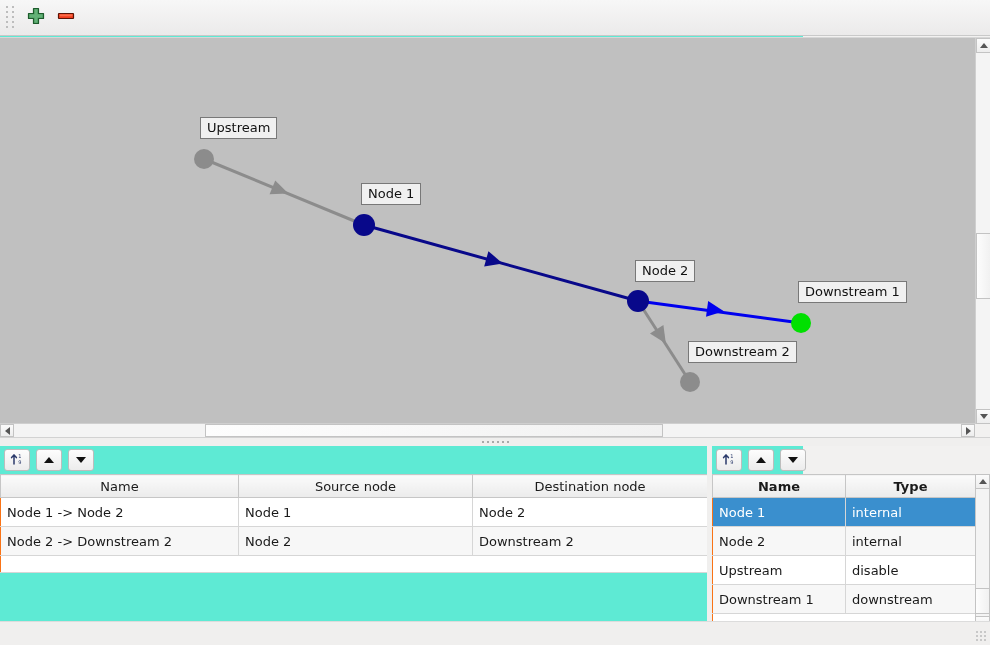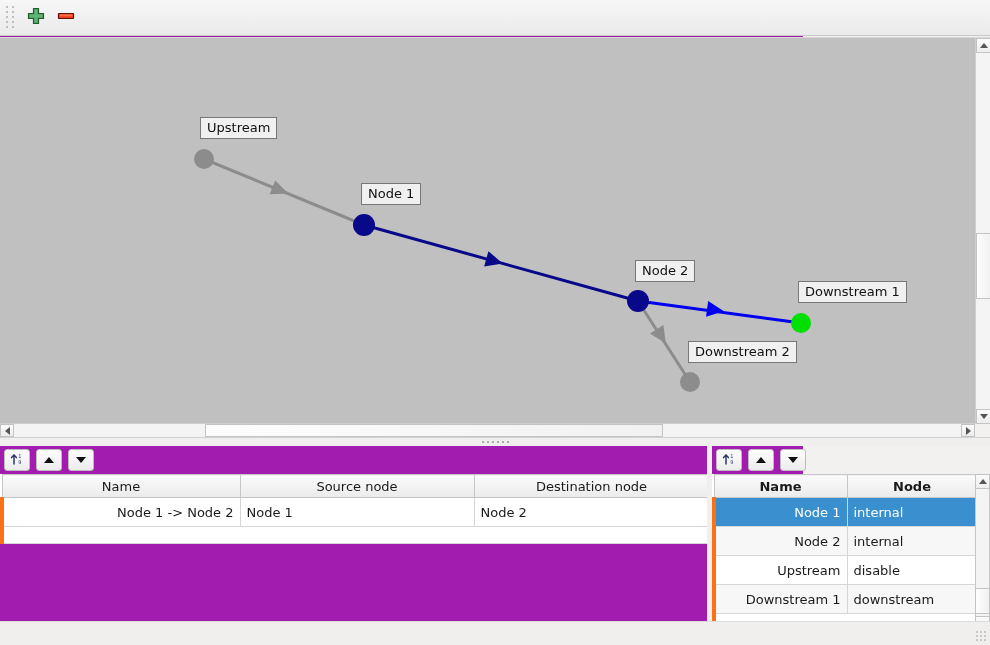--- a/index.html
+++ b/index.html
@@ -8,21 +8,21 @@
     width: 990px; height: 645px;
     background: #f2f1f0;
     font-family: "DejaVu Sans", "Liberation Sans", sans-serif;
     font-size: 12px;
     color: #1a1a1a;
     overflow: hidden;
   }
   #app {
     position: relative;
     width: 803px; height: 645px;
-    background: #a21caf;
+    background: #5eead4;
   }
 
   
   .toolbar {
     position: absolute; left: 0; top: 0;
     width: 990px; height: 36px;
     background: linear-gradient(#f7f7f7, #ebeaea);
     border-bottom: 1px solid #c9c9c9;
     display: flex; align-items: center;
   }
@@ -161,21 +161,21 @@
     border: 1px solid #d6d6d6;
     border-top: none;
     border-left: none;
     height: 29px;
     font-size: 13px;
     padding: 0 6px;
     color: #1a1a1a;
     overflow: hidden;
     white-space: nowrap;
   }
-  table.grid td:first-child { border-left: 4px solid #f97316; text-align: right; }
+  table.grid td:first-child { border-left: 1px solid #f97316; }
   table.grid tr.odd td { background: #ffffff; }
   table.grid tr.even td { background: #f7f7f7; }
   table.grid tr.selected td { background: #3a8fce; color: #ffffff; }
   table.grid tr.filler td { height: 17px; background: #ffffff; }
 
   .grid-box { position: relative; }
   .grid-box.with-sb { padding-right: 15px; }
   .grid-vsb {
     position: absolute; right: 0; top: 0;
     width: 15px; bottom: 0;
@@ -345,20 +345,25 @@
             <th>Source node</th>
             <th>Destination node</th>
           </tr>
         </thead>
         <tbody>
           <tr class="odd">
             <td>Node 1 -&gt; Node 2</td>
             <td>Node 1</td>
             <td>Node 2</td>
           </tr>
+          <tr class="even">
+            <td>Node 2 -&gt; Downstream 2</td>
+            <td>Node 2</td>
+            <td>Downstream 2</td>
+          </tr>
           <tr class="filler">
             <td colspan="3"></td>
           </tr>
         </tbody>
       </table>
     </div>
   </div>
 
   <div class="splitter-v"></div>
 
@@ -383,21 +388,21 @@
 
     <div class="grid-box with-sb">
       <table class="grid bold-head">
         <colgroup>
             <col style="width:133px">
             <col style="width:130px">
           </colgroup>
         <thead>
           <tr>
             <th>Name</th>
-            <th>Node</th>
+            <th>Type</th>
           </tr>
         </thead>
         <tbody>
           <tr class="odd selected">
             <td>Node 1</td>
             <td>internal</td>
           </tr>
           <tr class="even">
             <td>Node 2</td>
             <td>internal</td>

